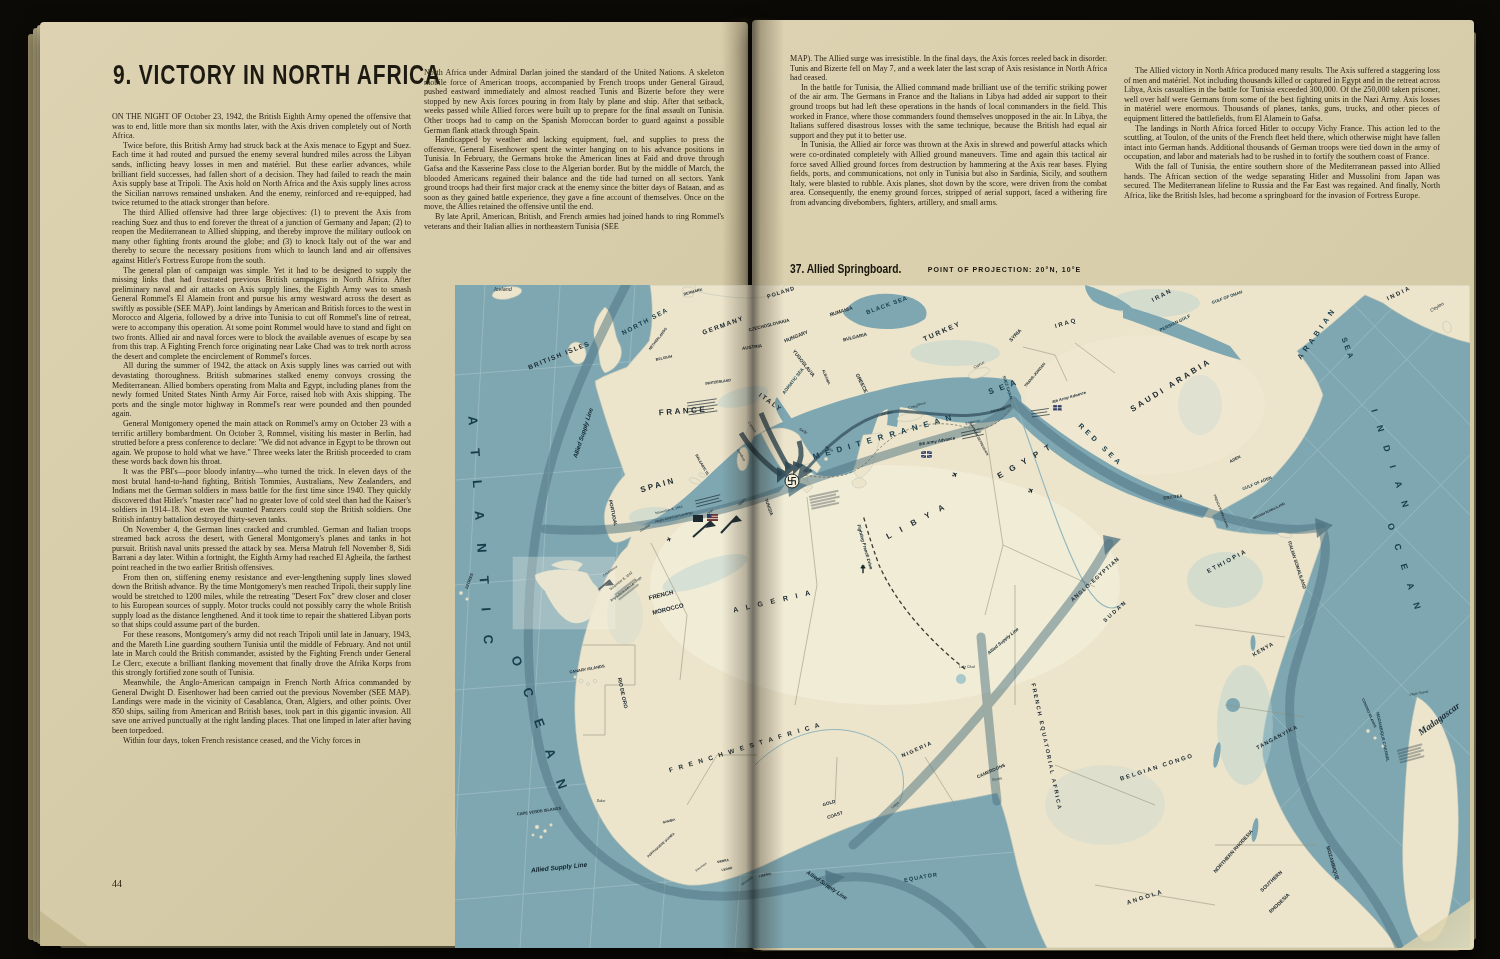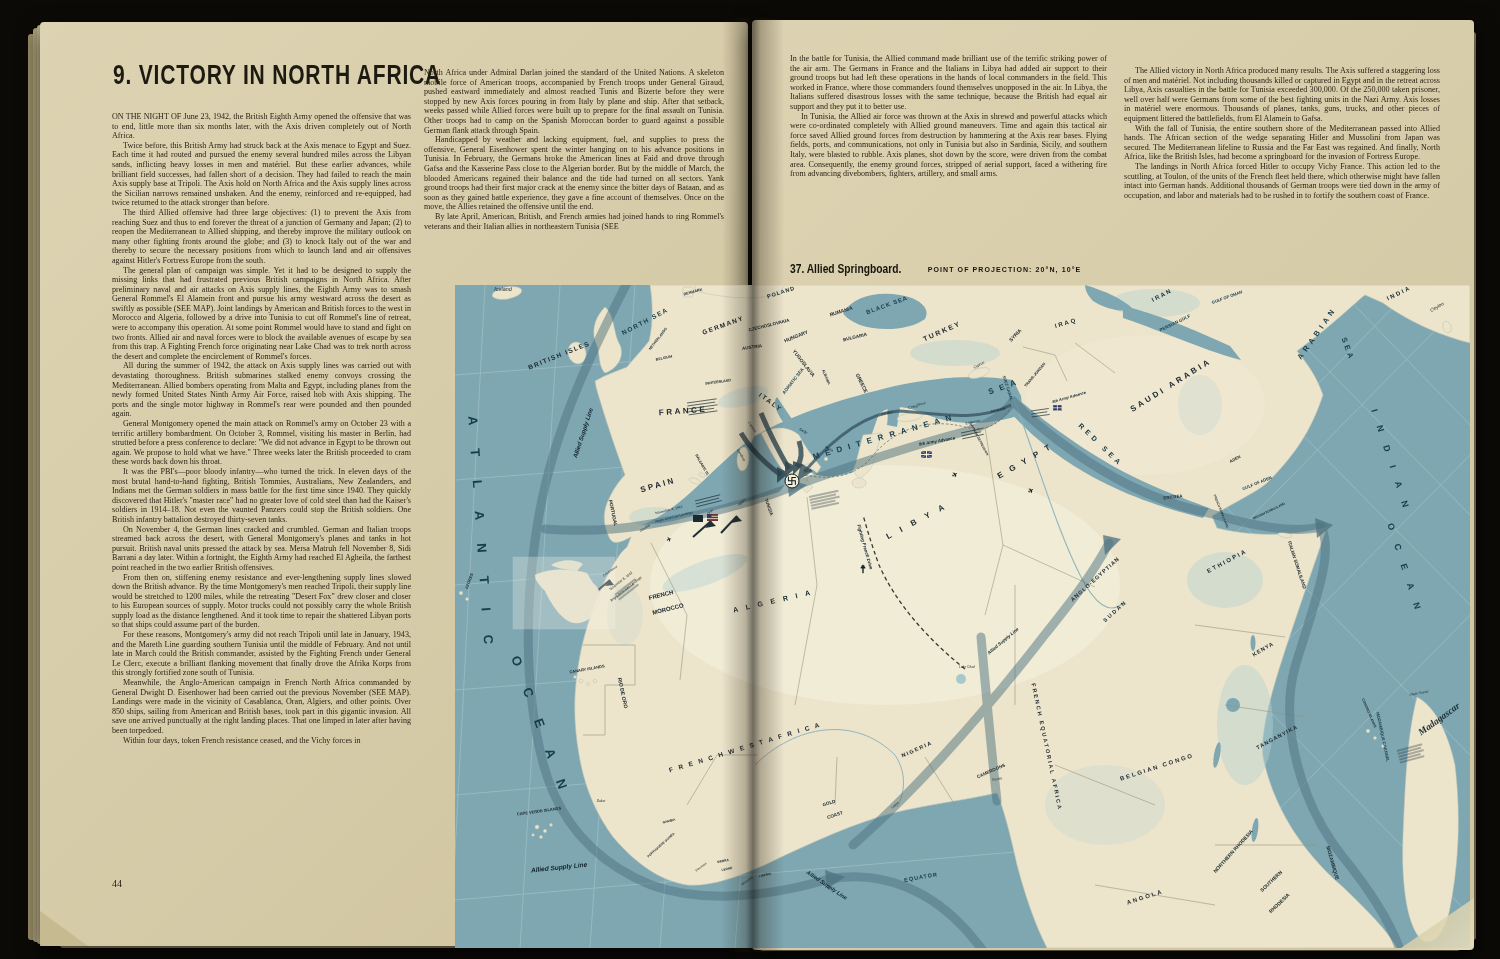--- a/index.html
+++ b/index.html
@@ -50,46 +50,47 @@
 <div class="edge e2" style="left:60px;top:938px;width:680px;height:10px;"></div>
 <div class="edge e2" style="left:760px;top:942px;width:700px;height:9px;"></div>
 
 <div class="page" id="page-left"></div>
 <div class="page" id="page-right"></div>
 <div id="corner-chip"></div>
 
 <div class="chapter-title">9. VICTORY IN NORTH AFRICA</div>
 
 <div class="bcol cont" id="col-l1">
-    <p>ON THE NIGHT OF June 23, 1942, the British Eighth Army opened the offensive that was to end, little more than six months later, with the Axis driven completely out of North Africa.</p>
+    <p>ON THE NIGHT OF October 23, 1942, the British Eighth Army opened the offensive that was to end, little more than six months later, with the Axis driven completely out of North Africa.</p>
     <p>Twice before, this British Army had struck back at the Axis menace to Egypt and Suez. Each time it had routed and pursued the enemy several hundred miles across the Libyan sands, inflicting heavy losses in men and matériel. But these earlier advances, while brilliant field successes, had fallen short of a decision. They had failed to reach the main Axis supply base at Tripoli. The Axis hold on North Africa and the Axis supply lines across the Sicilian narrows remained unshaken. And the enemy, reinforced and re-equipped, had twice returned to the attack stronger than before.</p>
     <p>The third Allied offensive had three large objectives: (1) to prevent the Axis from reaching Suez and thus to end forever the threat of a junction of Germany and Japan; (2) to reopen the Mediterranean to Allied shipping, and thereby improve the military outlook on many other fighting fronts around the globe; and (3) to knock Italy out of the war and thereby to secure the necessary positions from which to launch land and air offensives against Hitler's Fortress Europe from the south.</p>
     <p>The general plan of campaign was simple. Yet it had to be designed to supply the missing links that had frustrated previous British campaigns in North Africa. After preliminary naval and air attacks on Axis supply lines, the Eighth Army was to smash General Rommel's El Alamein front and pursue his army westward across the desert as swiftly as possible (SEE MAP). Joint landings by American and British forces to the west in Morocco and Algeria, followed by a drive into Tunisia to cut off Rommel's line of retreat, were to accompany this operation. At some point Rommel would have to stand and fight on two fronts. Allied air and naval forces were to block the available avenues of escape by sea from this trap. A Fighting French force originating near Lake Chad was to trek north across the desert and complete the encirclement of Rommel's forces.</p>
     <p>All during the summer of 1942, the attack on Axis supply lines was carried out with devastating thoroughness. British submarines stalked enemy convoys crossing the Mediterranean. Allied bombers operating from Malta and Egypt, including planes from the newly formed United States Ninth Army Air Force, raised hob with Axis shipping. The ports and the single motor highway in Rommel's rear were pounded and then pounded again.</p>
     <p>General Montgomery opened the main attack on Rommel's army on October 23 with a terrific artillery bombardment. On October 3, Rommel, visiting his master in Berlin, had strutted before a press conference to declare: "We did not advance in Egypt to be thrown out again. We propose to hold what we have." Three weeks later the British proceeded to cram these words back down his throat.</p>
     <p>It was the PBI's—poor bloody infantry—who turned the trick. In eleven days of the most brutal hand-to-hand fighting, British Tommies, Australians, New Zealanders, and Indians met the German soldiers in mass battle for the first time since 1940. They quickly discovered that Hitler's "master race" had no greater love of cold steel than had the Kaiser's soldiers in 1914–18. Not even the vaunted Panzers could stop the British soldiers. One British infantry battalion destroyed thirty-seven tanks.</p>
     <p>On November 4, the German lines cracked and crumbled. German and Italian troops streamed back across the desert, with General Montgomery's planes and tanks in hot pursuit. British naval units pressed the attack by sea. Mersa Matruh fell November 8, Sidi Barrani a day later. Within a fortnight, the Eighth Army had reached El Agheila, the farthest point reached in the two earlier British offensives.</p>
     <p>From then on, stiffening enemy resistance and ever-lengthening supply lines slowed down the British advance. By the time Montgomery's men reached Tripoli, their supply line would be stretched to 1200 miles, while the retreating "Desert Fox" drew closer and closer to his European sources of supply. Motor trucks could not possibly carry the whole British supply load as the distance lengthened. And it took time to repair the shattered Libyan ports so that ships could assume part of the burden.</p>
     <p>For these reasons, Montgomery's army did not reach Tripoli until late in January, 1943, and the Mareth Line guarding southern Tunisia until the middle of February. And not until late in March could the British commander, assisted by the Fighting French under General Le Clerc, execute a brilliant flanking movement that finally drove the Afrika Korps from this strongly fortified zone south of Tunisia.</p>
     <p>Meanwhile, the Anglo-American campaign in French North Africa commanded by General Dwight D. Eisenhower had been carried out the previous November (SEE MAP). Landings were made in the vicinity of Casablanca, Oran, Algiers, and other points. Over 850 ships, sailing from American and British bases, took part in this gigantic invasion. All save one arrived punctually at the right landing places. That one limped in later after having been torpedoed.</p>
     <p>Within four days, token French resistance ceased, and the Vichy forces in</p>
   </div>
 <div class="bcol cont" id="col-l2">
     <p>North Africa under Admiral Darlan joined the standard of the United Nations. A skeleton mobile force of American troops, accompanied by French troops under General Giraud, pushed eastward immediately and almost reached Tunis and Bizerte before they were stopped by new Axis forces pouring in from Italy by plane and ship. After that setback, weeks passed while Allied forces were built up to prepare for the final assault on Tunisia. Other troops had to camp on the Spanish Moroccan border to guard against a possible German flank attack through Spain.</p>
     <p>Handicapped by weather and lacking equipment, fuel, and supplies to press the offensive, General Eisenhower spent the winter hanging on to his advance positions in Tunisia. In February, the Germans broke the American lines at Faid and drove through Gafsa and the Kasserine Pass close to the Algerian border. But by the middle of March, the blooded Americans regained their balance and the tide had turned on all sectors. Yank ground troops had their first major crack at the enemy since the bitter days of Bataan, and as soon as they gained battle experience, they gave a fine account of themselves. Once on the move, the Allies retained the offensive until the end.</p>
     <p>By late April, American, British, and French armies had joined hands to ring Rommel's veterans and their Italian allies in northeastern Tunisia (SEE</p>
   </div>
 <div class="bcol cont" id="col-r1">
+    <p>MAP). The Allied surge was irresistible. In the final days, the Axis forces reeled back in disorder. Tunis and Bizerte fell on May 7, and a week later the last scrap of Axis resistance in North Africa had ceased.</p>
     <p>In the battle for Tunisia, the Allied command made brilliant use of the terrific striking power of the air arm. The Germans in France and the Italians in Libya had added air support to their ground troops but had left these operations in the hands of local commanders in the field. This worked in France, where those commanders found themselves unopposed in the air. In Libya, the Italians suffered disastrous losses with the same technique, because the British had equal air support and they put it to better use.</p>
     <p>In Tunisia, the Allied air force was thrown at the Axis in shrewd and powerful attacks which were co-ordinated completely with Allied ground maneuvers. Time and again this tactical air force saved Allied ground forces from destruction by hammering at the Axis rear bases. Flying fields, ports, and communications, not only in Tunisia but also in Sardinia, Sicily, and southern Italy, were blasted to rubble. Axis planes, shot down by the score, were driven from the combat area. Consequently, the enemy ground forces, stripped of aerial support, faced a withering fire from advancing divebombers, fighters, artillery, and small arms.</p>
   </div>
 <div class="bcol" id="col-r2">
     <p>The Allied victory in North Africa produced many results. The Axis suffered a staggering loss of men and matériel. Not including thousands killed or captured in Egypt and in the retreat across Libya, Axis casualties in the battle for Tunisia exceeded 300,000. Of the 250,000 taken prisoner, well over half were Germans from some of the best fighting units in the Nazi Army. Axis losses in matériel were enormous. Thousands of planes, tanks, guns, trucks, and other pieces of equipment littered the battlefields, from El Alamein to Gafsa.</p>
+    <p>The landings in North Africa forced Hitler to occupy Vichy France. This action led to the scuttling, at Toulon, of the units of the French fleet held there, which otherwise might have fallen intact into German hands. Additional thousands of German troops were tied down in the army of occupation, and labor and materials had to be rushed in to fortify the southern coast of France.</p>
     <p>With the fall of Tunisia, the entire southern shore of the Mediterranean passed into Allied hands. The African section of the wedge separating Hitler and Mussolini from Japan was secured. The Mediterranean lifeline to Russia and the Far East was regained. And finally, North Africa, like the British Isles, had become a springboard for the invasion of Fortress Europe.</p>
-    <p>The landings in North Africa forced Hitler to occupy Vichy France. This action led to the scuttling, at Toulon, of the units of the French fleet held there, which otherwise might have fallen intact into German hands. Additional thousands of German troops were tied down in the army of occupation, and labor and materials had to be rushed in to fortify the southern coast of France.</p>
   </div>
 
 <div class="pagenum">44</div>
 
 <div class="map-caption">
   <span class="cap-num">37. Allied Springboard.</span><span class="cap-proj">POINT OF PROJECTION: 20°N, 10°E</span>
 </div>
 
 <div id="map">
   <svg width="1015" height="663" viewBox="0 0 1015 663">

